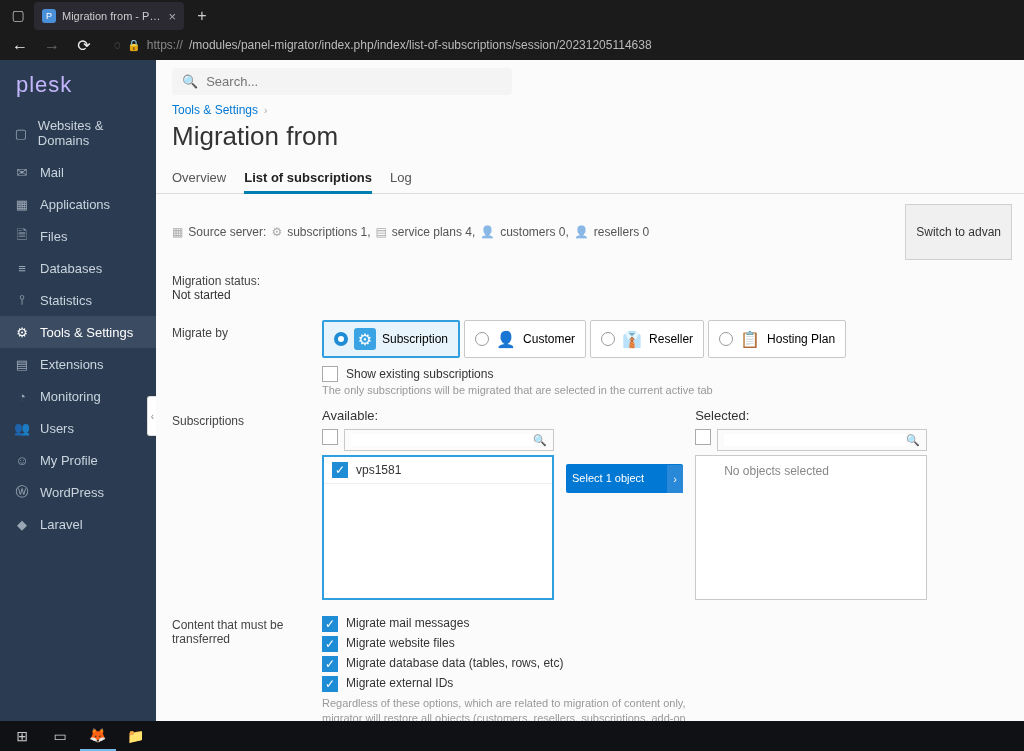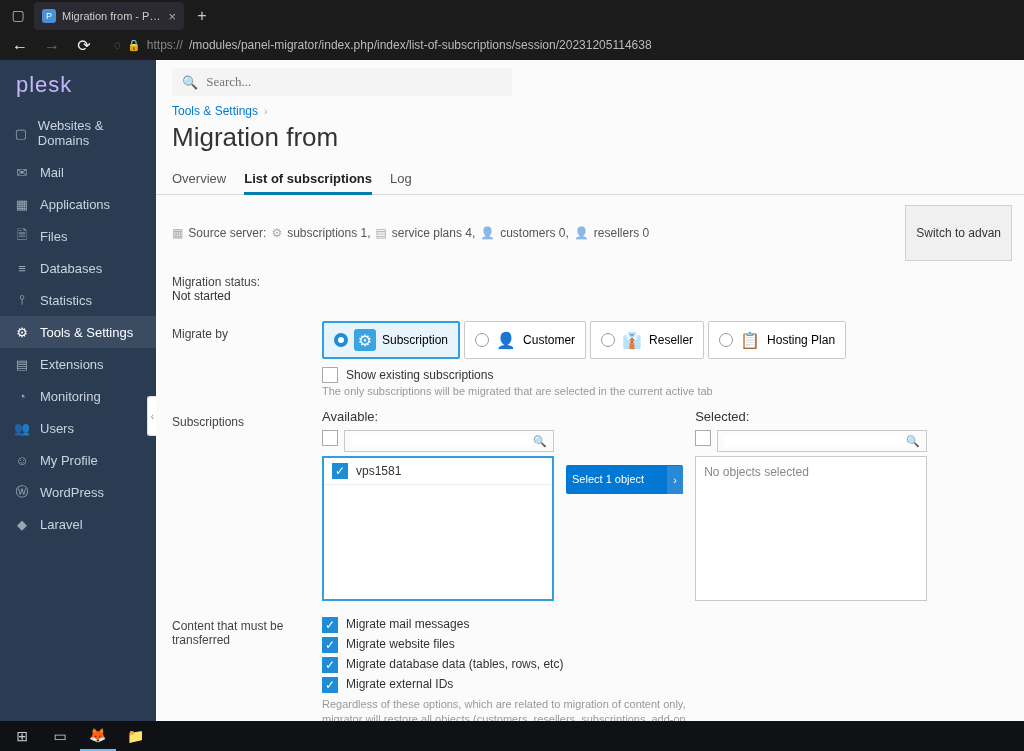--- a/index.html
+++ b/index.html
@@ -31,21 +31,21 @@
 .nav-item { padding: 8px 14px; display:flex; align-items:center; gap:10px; cursor:pointer; }
 .nav-item.active { background:#3b4c62; color:#fff; }
 .nav-item .icon { width:16px; height:16px; display:inline-flex; align-items:center; justify-content:center; opacity:0.7;}
 .nav-item.active .icon { opacity:1;}
 .sidebar-collapse { position:absolute; right:-1px; top:336px; width:10px; height:40px; background:#fff; border:1px solid #ddd; border-right:none; border-radius:3px 0 0 3px; display:flex; align-items:center; justify-content:center; color:#888; font-size:10px;}
 
 
 .main { flex:1; background:#fbfbfb; overflow-y:auto; position:relative; }
 .search-wrap { padding:8px 16px;}
 .search-box { width:340px; background:#f4f4f4; border-radius:4px; padding:6px 10px; display:flex; align-items:center; gap:8px; color:#999; font-size:13px; border:none;}
-.search-box input { border:none; background:transparent; outline:none; flex:1; font-size:13px; color:#333;font-family:Liberation Serif, serif;}
+.search-box input { border:none; background:transparent; outline:none; flex:1; font-size:13px; color:#333;}
 .breadcrumb { padding: 0 16px; font-size:12px; color:#0078d4; display:flex; align-items:center; gap:6px;}
 .breadcrumb .chev { color:#aaa; font-size:10px;}
 h1.page-title { padding: 4px 16px 12px; font-size:26px; font-weight:400; color:#333;}
 
 .tabs { padding: 0 16px; border-bottom:1px solid #dcdcdc; display:flex; gap:18px; font-size:13px;}
 .tabs .tab { padding:6px 0; color:#555; cursor:pointer; }
 .tabs .tab.active { color:#222; border-bottom:3px solid #007eb0; font-weight:600; margin-bottom:-1px;}
 
 .info-row { padding:10px 16px; font-size:12px; color:#555; display:flex; align-items:center; gap:6px; justify-content:space-between;}
 .info-row .left { display:flex; align-items:center; gap:5px;}
@@ -81,21 +81,21 @@
 .dual-col { width:232px;}
 .dual-col .col-title { font-size:13px; margin-bottom:6px; color:#333;}
 .dual-search-row { display:flex; gap:6px; margin-bottom:4px;}
 .dual-search-row .chk { flex-shrink:0;}
 .dual-search { flex:1; border:1px solid #c9c9c9; height:22px; display:flex; align-items:center; padding:0 6px; font-size:11px; color:#999;}
 .dual-search input { border:none; outline:none; flex:1; font-size:11px;}
 .listbox { border:1px solid #c9c9c9; height:145px; overflow:auto; background:#fff;}
 .listbox.active { border:2px solid #2f9fe0;}
 .list-item { padding:5px 8px; display:flex; align-items:center; gap:8px; font-size:12px; color:#333; border-bottom:1px solid #eee;}
 .list-item .chk.checked { background:#1f8dd6;}
-.empty-msg { padding:8px; font-size:12px; color:#888;}
+.empty-msg { padding:8px; font-size:12px; color:#888;margin-left:20px;}
 
 .mid-col { display:flex; flex-direction:column; justify-content:center; padding-top:56px;}
 .move-btn { background:#0078d4; color:#fff; font-size:11px; padding:8px 6px; border:none; display:flex; align-items:center; gap:19px; cursor:pointer; border-radius:2px;}
 .move-btn .arrow { background:#2988d8; width:16px; height:100%; display:flex; align-items:center; justify-content:center; margin:-8px -6px -8px 4px; padding:8px 3px;}
 .move-btn .txt { text-align:center; line-height:1.2;}
 
 
 .chk-list .chk-row { margin-top:4px; align-items:flex-start;}
 .note { font-size:11px; color:#999; line-height:1.4; margin-top:4px; max-width:400px;}
 

